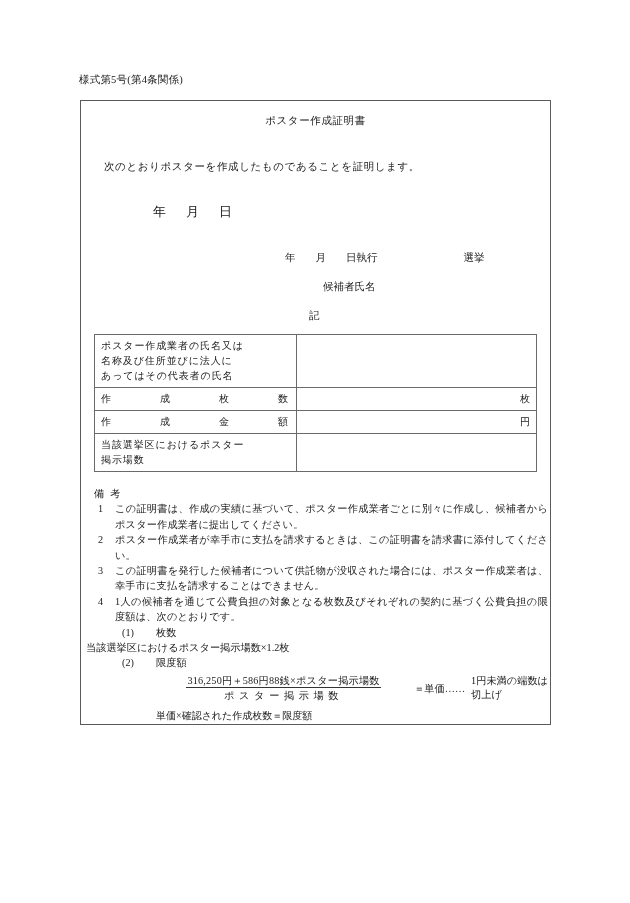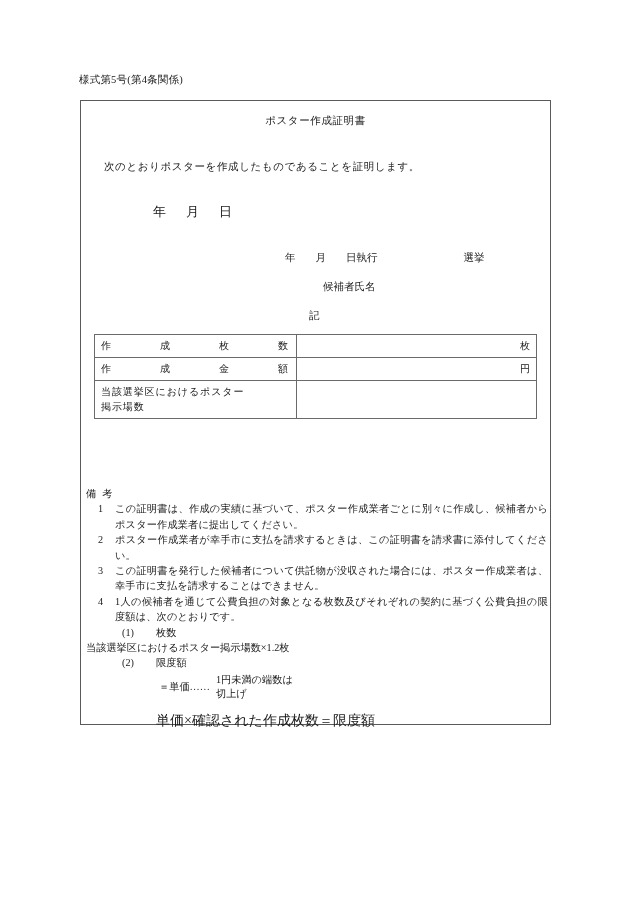--- a/index.html
+++ b/index.html
@@ -145,21 +145,21 @@
   .remarks {
     position: absolute;
     left: 5px;
     top: 385px;
     width: 462px;
     font-size: 10.2px;
     line-height: 15.4px;
   }
   .remarks-title {
     letter-spacing: 6px;
-    margin-left: 0;
+    margin-left: 8px;
   }
   .note {
     display: flex;
     margin-left: 12px;
     margin-top: 0;
   }
   .note-num {
     width: 17px;
     flex: 0 0 17px;
     text-align: left;
@@ -209,22 +209,22 @@
     align-self: center;
     text-align: right;
   }
   .rounding {
     margin-left: 6px;
     line-height: 14px;
     white-space: nowrap;
   }
   .final-line {
     margin-left: 70px;
-    margin-top: 12px;
-    font-size: 14px;
+    margin-top: 4px;
+    font-size: 10px;
   }
 </style>
 </head>
 <body>
 
 <div id="page">
 
   <div class="form-number">様式第5号(第4条関係)</div>
 
   <div class="frame">
@@ -240,20 +240,28 @@
     <div class="election-line">
       <span>年</span><span class="sp"></span><span>月</span><span class="sp"></span><span>日執行</span><span class="gap"></span><span>選挙</span>
     </div>
 
     <div class="candidate-line">候補者氏名</div>
 
     <div class="ki-line">記</div>
 
     <table class="data-table">
       <tbody>
+        <tr class="r1">
+          <td class="label">
+            <div>ポスター作成業者の氏名又は</div>
+            <div>名称及び住所並びに法人に</div>
+            <div>あってはその代表者の氏名</div>
+          </td>
+          <td class="value"></td>
+        </tr>
         <tr class="r2">
           <td class="label">
             <div class="lbl-spread">
               <span>作</span>
               <span>成</span>
               <span>枚</span>
               <span>数</span>
             </div>
           </td>
           <td class="value">
@@ -312,20 +320,24 @@
         <div class="sub-body">枚数</div>
       </div>
       <div class="sub-detail">当該選挙区におけるポスター掲示場数×1.2枚</div>
 
       <div class="sub">
         <div class="sub-num">(2)</div>
         <div class="sub-body">限度額</div>
       </div>
 
       <div class="formula">
+        <span class="fraction">
+          <span class="num">316,250円＋586円88銭×ポスター掲示場数</span>
+          <span class="den">ポスター掲示場数</span>
+        </span>
         <span class="eq-unit">＝単価……</span>
         <span class="rounding">
           <span>1円未満の端数は</span><br>
           <span>切上げ</span>
         </span>
       </div>
 
       <div class="final-line">単価×確認された作成枚数＝限度額</div>
 
     </div>

